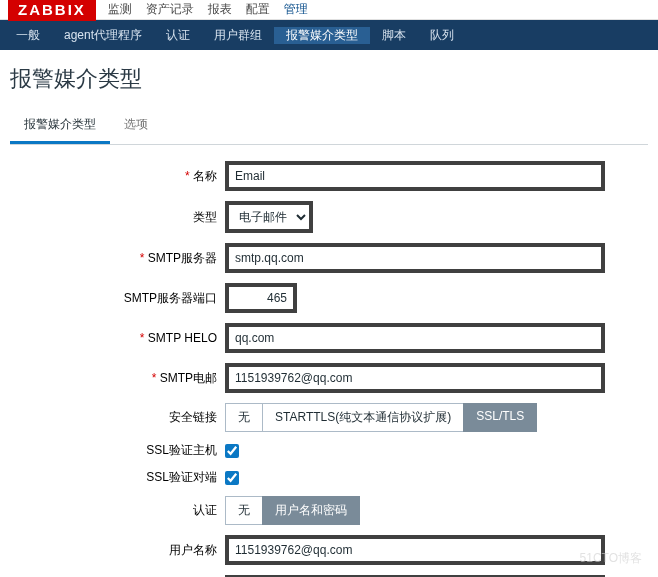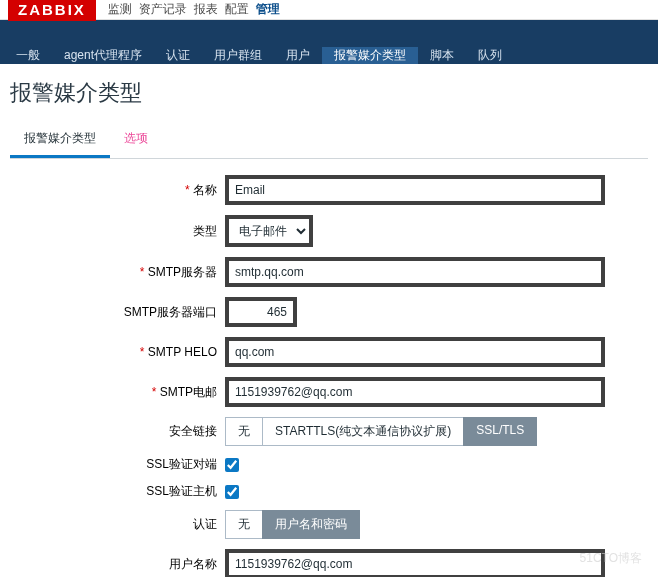--- a/index.html
+++ b/index.html
@@ -1,27 +1,27 @@
 <!DOCTYPE html>
 <html><head>
 <meta charset="utf-8">
 <style>
 *{box-sizing:border-box;margin:0;padding:0;font-family:Arial,"Microsoft YaHei",sans-serif}
 body{background:#fff;width:658px;font-size:12px;color:#1f2c33}
 .topbar{display:flex;align-items:center;height:20px;padding:0 8px;border-bottom:1px solid #e0e0e0}
 .logo{background:#d40000;color:#fff;font-weight:bold;font-size:15px;letter-spacing:2px;padding:3px 10px;margin-right:12px}
-.topnav{display:flex;gap:7px}
+.topnav{display:flex;gap:14px}
 .topnav span{color:#4a4a4a;cursor:pointer}
-.topnav span.active{color:#0b4e8b;font-weight:bold}
-.subnav{background:#183d63;display:flex;height:44px;align-items:flex-end;padding:0 4px}
+.topnav span.active{color:#0b4e8b;font-weight:normal}
+.subnav{background:#183d63;display:flex;height:30px;align-items:center;padding:0 4px}
 .subnav span{color:#d7e3ef;padding:0 12px;display:flex;align-items:center;cursor:pointer;font-size:12px}
 .subnav span.active{background:#295f93;color:#fff}
 .page-title{font-size:22px;color:#2b3a45;padding:14px 10px 6px}
 .tabs{display:flex;border-bottom:1px solid #d0d6da;margin:8px 10px 0}
-.tabs span{padding:8px 14px;color:#ec4899;cursor:pointer;font-size:12px}
+.tabs span{padding:8px 14px;color:#737373;cursor:pointer;font-size:12px}
 .tabs span.active{border-bottom:3px solid #0b78c4;color:#1f2c33;font-weight:normal}
 .form{margin-top:16px}
 .row{display:flex;align-items:center;margin-bottom:10px}
 .lbl{width:225px;text-align:right;padding-right:8px;color:#000000}
 .req::before{content:"* ";color:#d40000}
 .ctl{flex:1;display:flex;align-items:center;gap:0}
 input[type=text],input[type=password],select{border:4px solid #404040;padding:4px 6px;font-size:12px;color:#1f2c33;background:#fff}
 input.wide{width:380px}
 input.num{width:72px;text-align:right}
 select{width:88px}
@@ -46,21 +46,20 @@
     <span>配置</span>
     <span class="active">管理</span>
   </div>
 </div>
 
 <div class="subnav">
   <span>一般</span>
   <span>agent代理程序</span>
   <span>认证</span>
   <span>用户群组</span>
-  <span>用户</span>
   <span class="active">报警媒介类型</span>
   <span>脚本</span>
   <span>队列</span>
 </div>
 
 <div class="page-title">报警媒介类型</div>
 
 <div class="tabs">
   <span class="active">报警媒介类型</span>
   <span>选项</span>
@@ -115,28 +114,28 @@
   <div class="ctl">
           <div class="seg">
     <span>无</span>
     <span>STARTTLS(纯文本通信协议扩展)</span>
     <span class="on">SSL/TLS</span>
   </div>
         </div>
 </div>
 
 <div class="row">
-  <div class="lbl">SSL验证对端</div>
+  <div class="lbl">SSL验证主机</div>
   <div class="ctl">
           <input class="cb" type="checkbox" checked="" style="">
         </div>
 </div>
 
 <div class="row">
-  <div class="lbl">SSL验证主机</div>
+  <div class="lbl">SSL验证对端</div>
   <div class="ctl">
           <input class="cb" type="checkbox" checked="" style="">
         </div>
 </div>
 
 <div class="row">
   <div class="lbl">认证</div>
   <div class="ctl">
           <div class="seg">
     <span>无</span>

